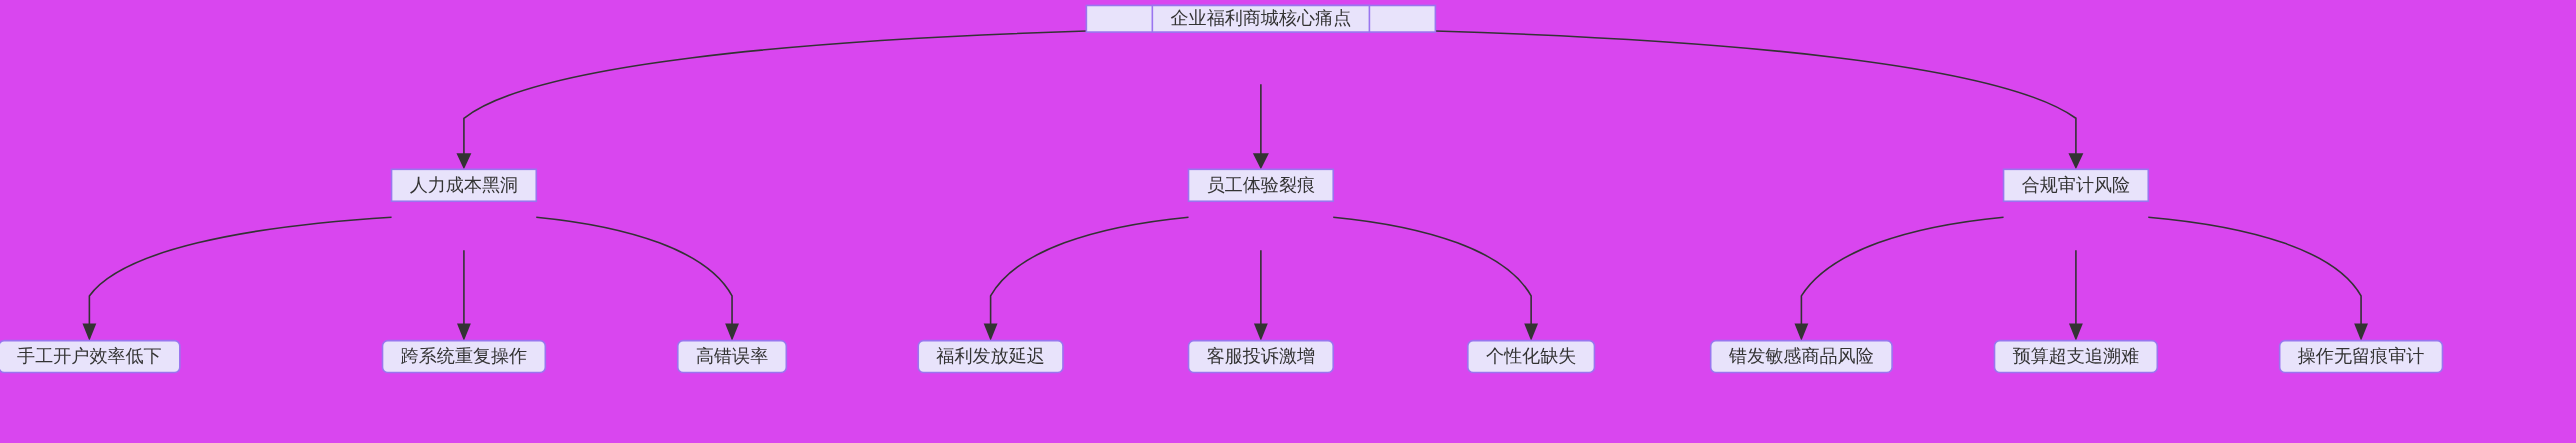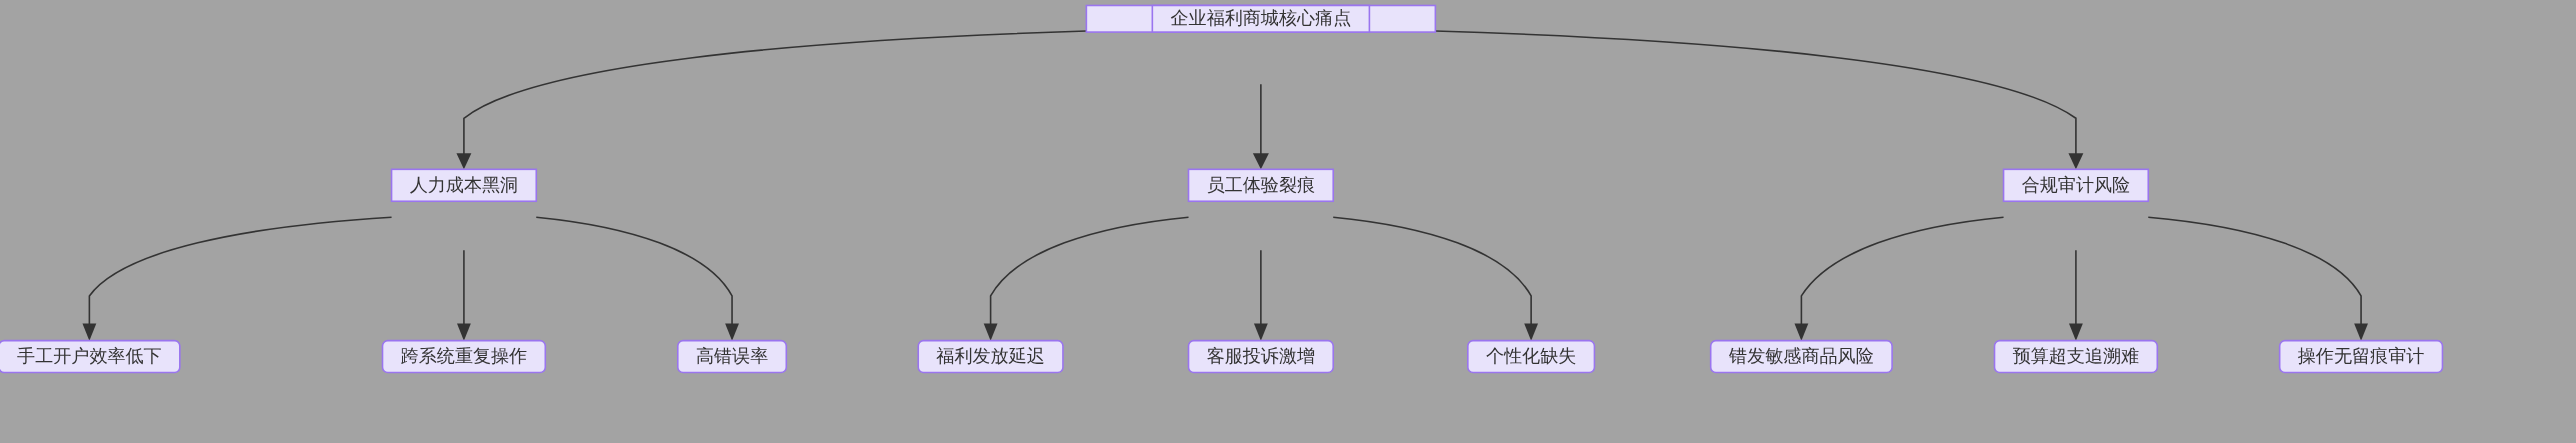--- a/index.html
+++ b/index.html
@@ -8,21 +8,21 @@
     padding: 0;
     background: #ffffff;
   }
   body {
     font-family: "Liberation Sans", "DejaVu Sans", sans-serif;
   }
   #diagram-root {
     position: relative;
     width: 2576px;
     height: 444px;
-    background: #a3a3a3;
+    background: #d946ef;
     overflow: hidden;
   }
   svg.flow-canvas {
     position: absolute;
     top: 0;
     left: 0;
     width: 2576px;
     height: 444px;
     display: block;
   }

